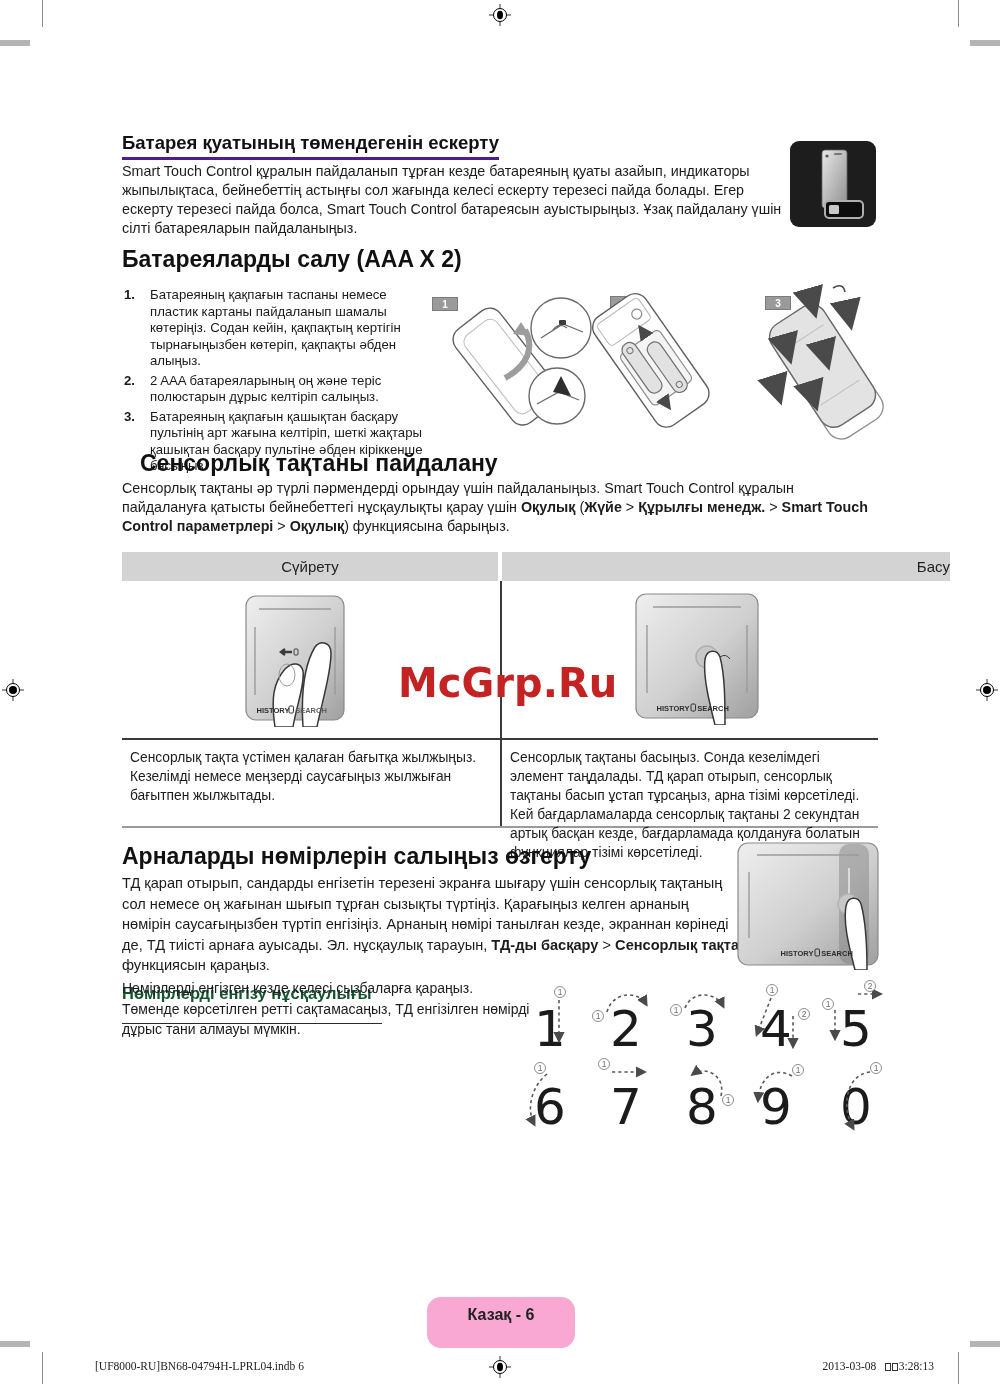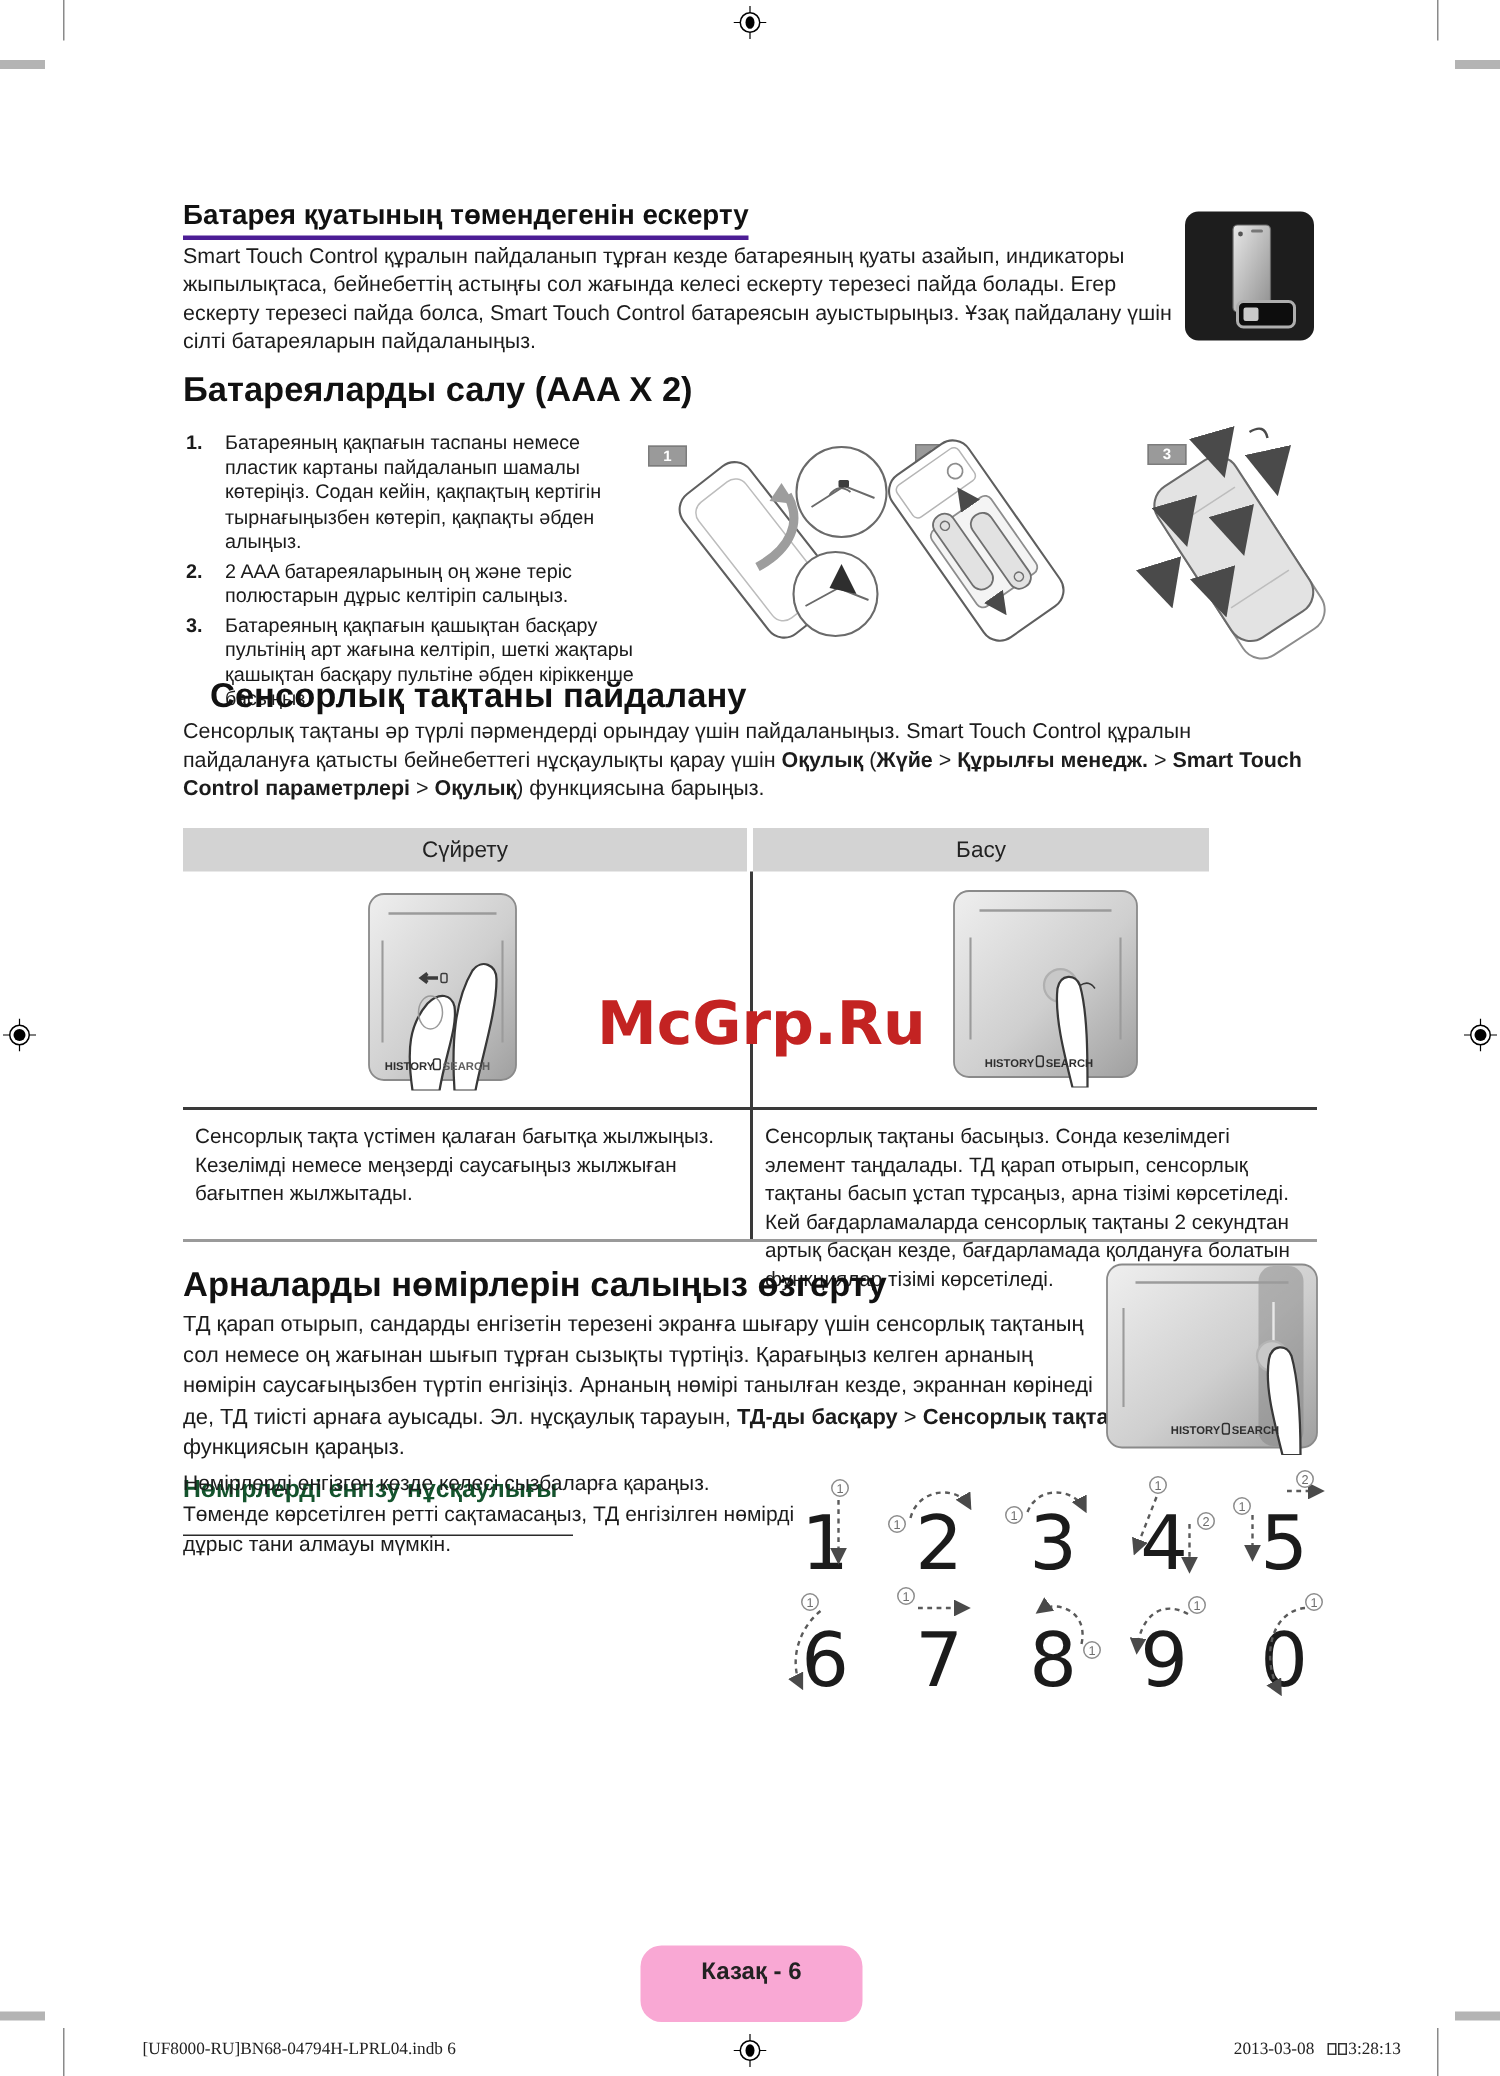--- a/index.html
+++ b/index.html
@@ -28,21 +28,21 @@
   .step .txt { font-size:13.2px; line-height:16.5px; }
   
   .figbadge { position:absolute; width:26px; height:14px; background:#9a9a9a;
     border:1px solid #7c7c7c; color:#fff; font-size:10px; line-height:13px;
     text-align:center; font-weight:bold; }
   
   .tbl { position:absolute; left:122px; top:552px; width:756px; height:276px; }
   .tbl .hdr { position:absolute; top:0; height:29px; background:#d3d3d3;
     font-size:15px; color:#222; text-align:center; line-height:29px; }
   .tbl .hdr.l { left:0; width:376px; }
-  .tbl .hdr.r { left:380px; width:304px; }
+  .tbl .hdr.r { left:380px; width:448px;text-align:right; }
   .tbl .vdiv { position:absolute; left:378px; top:29px; width:1.5px; height:247px; background:#3a3a3a; }
   .tbl .hdiv { position:absolute; left:0; top:186px; width:756px; height:1.5px; background:#3a3a3a; }
   .tbl .bot  { position:absolute; left:0; top:274px; width:756px; height:2px; background:#9a9a9a; }
   .tbl .cell { position:absolute; top:196px; font-size:13.8px; line-height:19px; color:#1c1c1c; }
   .tbl .cell.l { left:8px;  width:360px; }
   .tbl .cell.r { left:388px; width:360px; }
   
   .watermark { position:absolute; left:398px; top:660px; width:220px;
     font-size:40px; font-weight:bold;
     font-family:"DejaVu Sans", sans-serif; z-index:30; }

